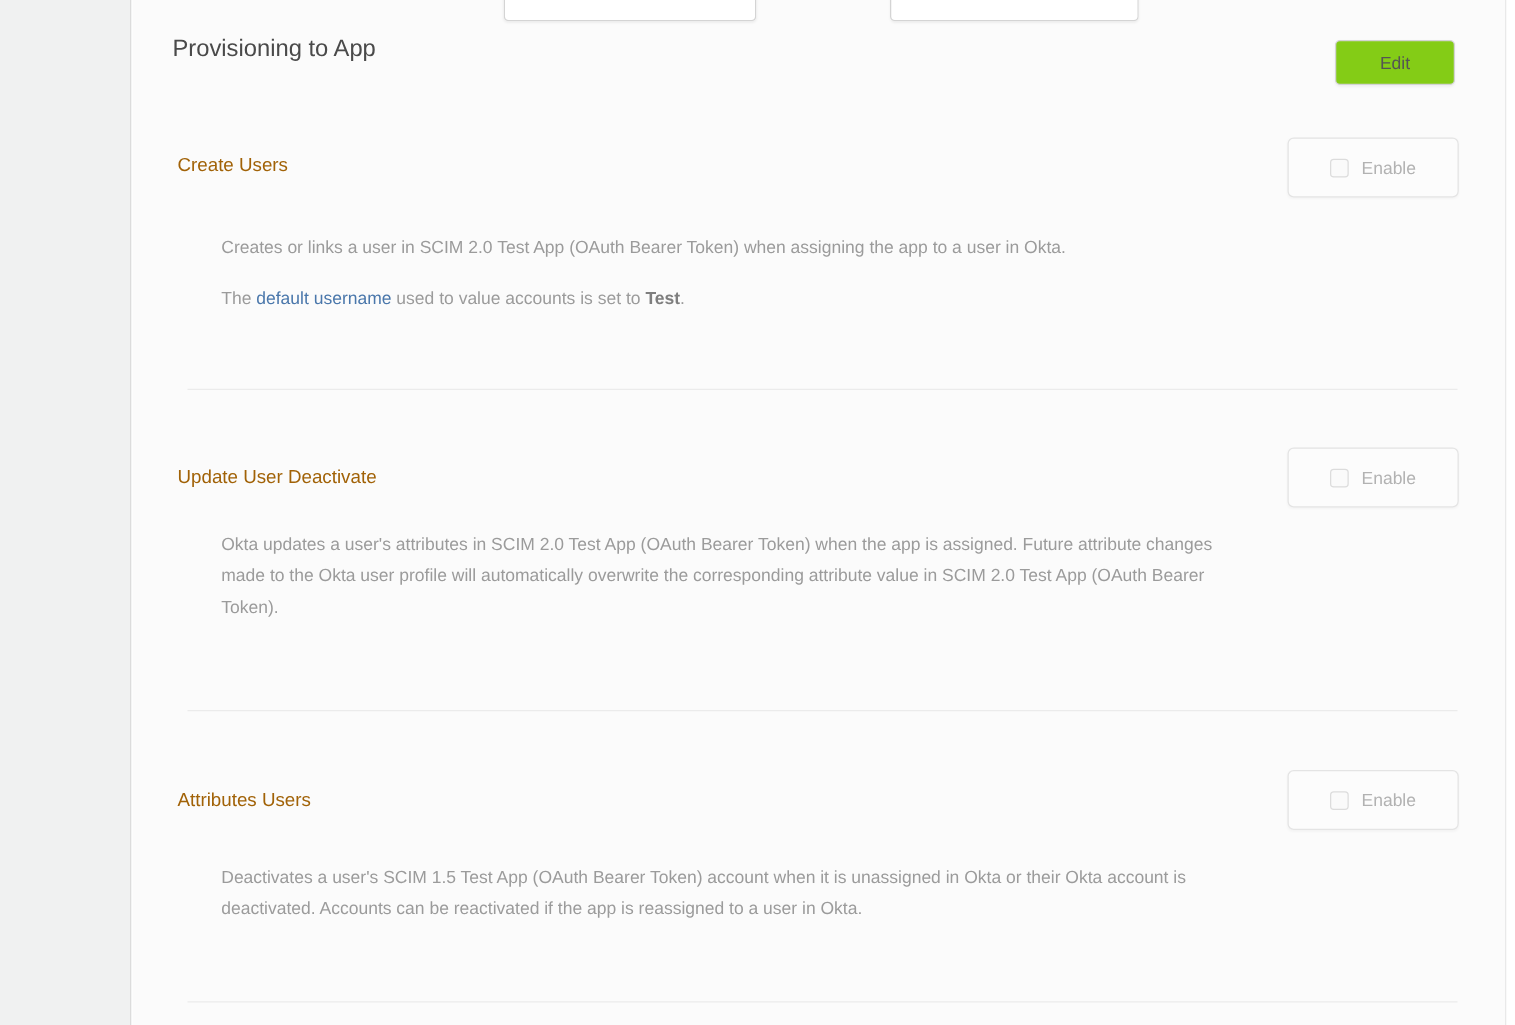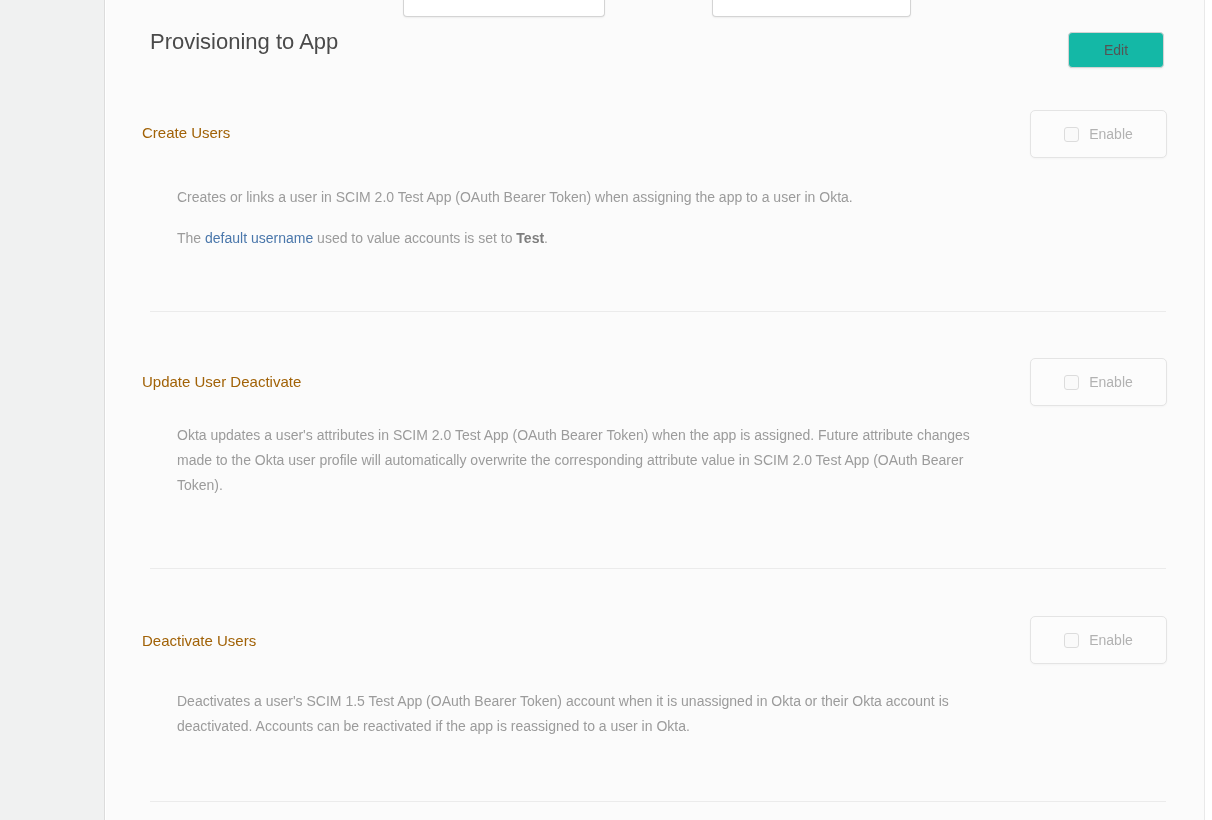--- a/index.html
+++ b/index.html
@@ -23,27 +23,27 @@
   .partial-field {
     position:absolute; top:-9px; height:26px;
     background:#ffffff; border:1px solid #d4d4d4; border-top:none;
     border-radius:0 0 4px 4px;
     box-shadow:0 1px 2px rgba(0,0,0,0.06);
   }
   #field-1 { left:297px; width:202px; }
   #field-2 { left:606px; width:199px; }
 
   .page-title {
-    position:absolute; left:44px; top:29px;
-    font-size:22px; color:#4a4a4a; font-weight:400;
+    position:absolute; left:32px; top:29px;
+    font-size:19px; color:#4a4a4a; font-weight:400;
   }
   .edit-btn {
     position:absolute; left:962px; top:32px; width:96px; height:36px;
     display:flex; align-items:center; justify-content:center;
-    background:#14b8a6; border:1px solid #d3d3d3; border-radius:4px;
+    background:#84cc16; border:1px solid #d3d3d3; border-radius:4px;
     box-shadow:0 1px 2px rgba(0,0,0,0.05);
     font-size:14px; color:#545454; cursor:pointer;
   }
   .section-heading {
     position:absolute; left:36px;
     font-size:15px; color:#a16207; font-weight:400;
   }
   #create-heading { top:124px; }
   #update-heading { top:373px; }
   #deactivate-heading { top:632px; }
@@ -114,21 +114,21 @@
     <div class="enable-btn" id="update-enable">
       <span class="checkbox"></span>
       <span class="enable-label">Enable</span>
     </div>
     <div class="desc" id="update-desc">Okta updates a user's attributes in SCIM 2.0 Test App (OAuth Bearer Token) when the app is assigned. Future attribute changes
 made to the Okta user profile will automatically overwrite the corresponding attribute value in SCIM 2.0 Test App (OAuth Bearer
 Token).</div>
 
     <div class="divider" id="divider-2"></div>
 
-    <div class="section-heading" id="deactivate-heading">Deactivate Users</div>
+    <div class="section-heading" id="deactivate-heading">Attributes Users</div>
     <div class="enable-btn" id="deactivate-enable">
       <span class="checkbox"></span>
       <span class="enable-label">Enable</span>
     </div>
     <div class="desc" id="deactivate-desc">Deactivates a user's SCIM 1.5 Test App (OAuth Bearer Token) account when it is unassigned in Okta or their Okta account is
 deactivated. Accounts can be reactivated if the app is reassigned to a user in Okta.</div>
 
     <div class="divider" id="divider-3"></div>
 
   </div>

